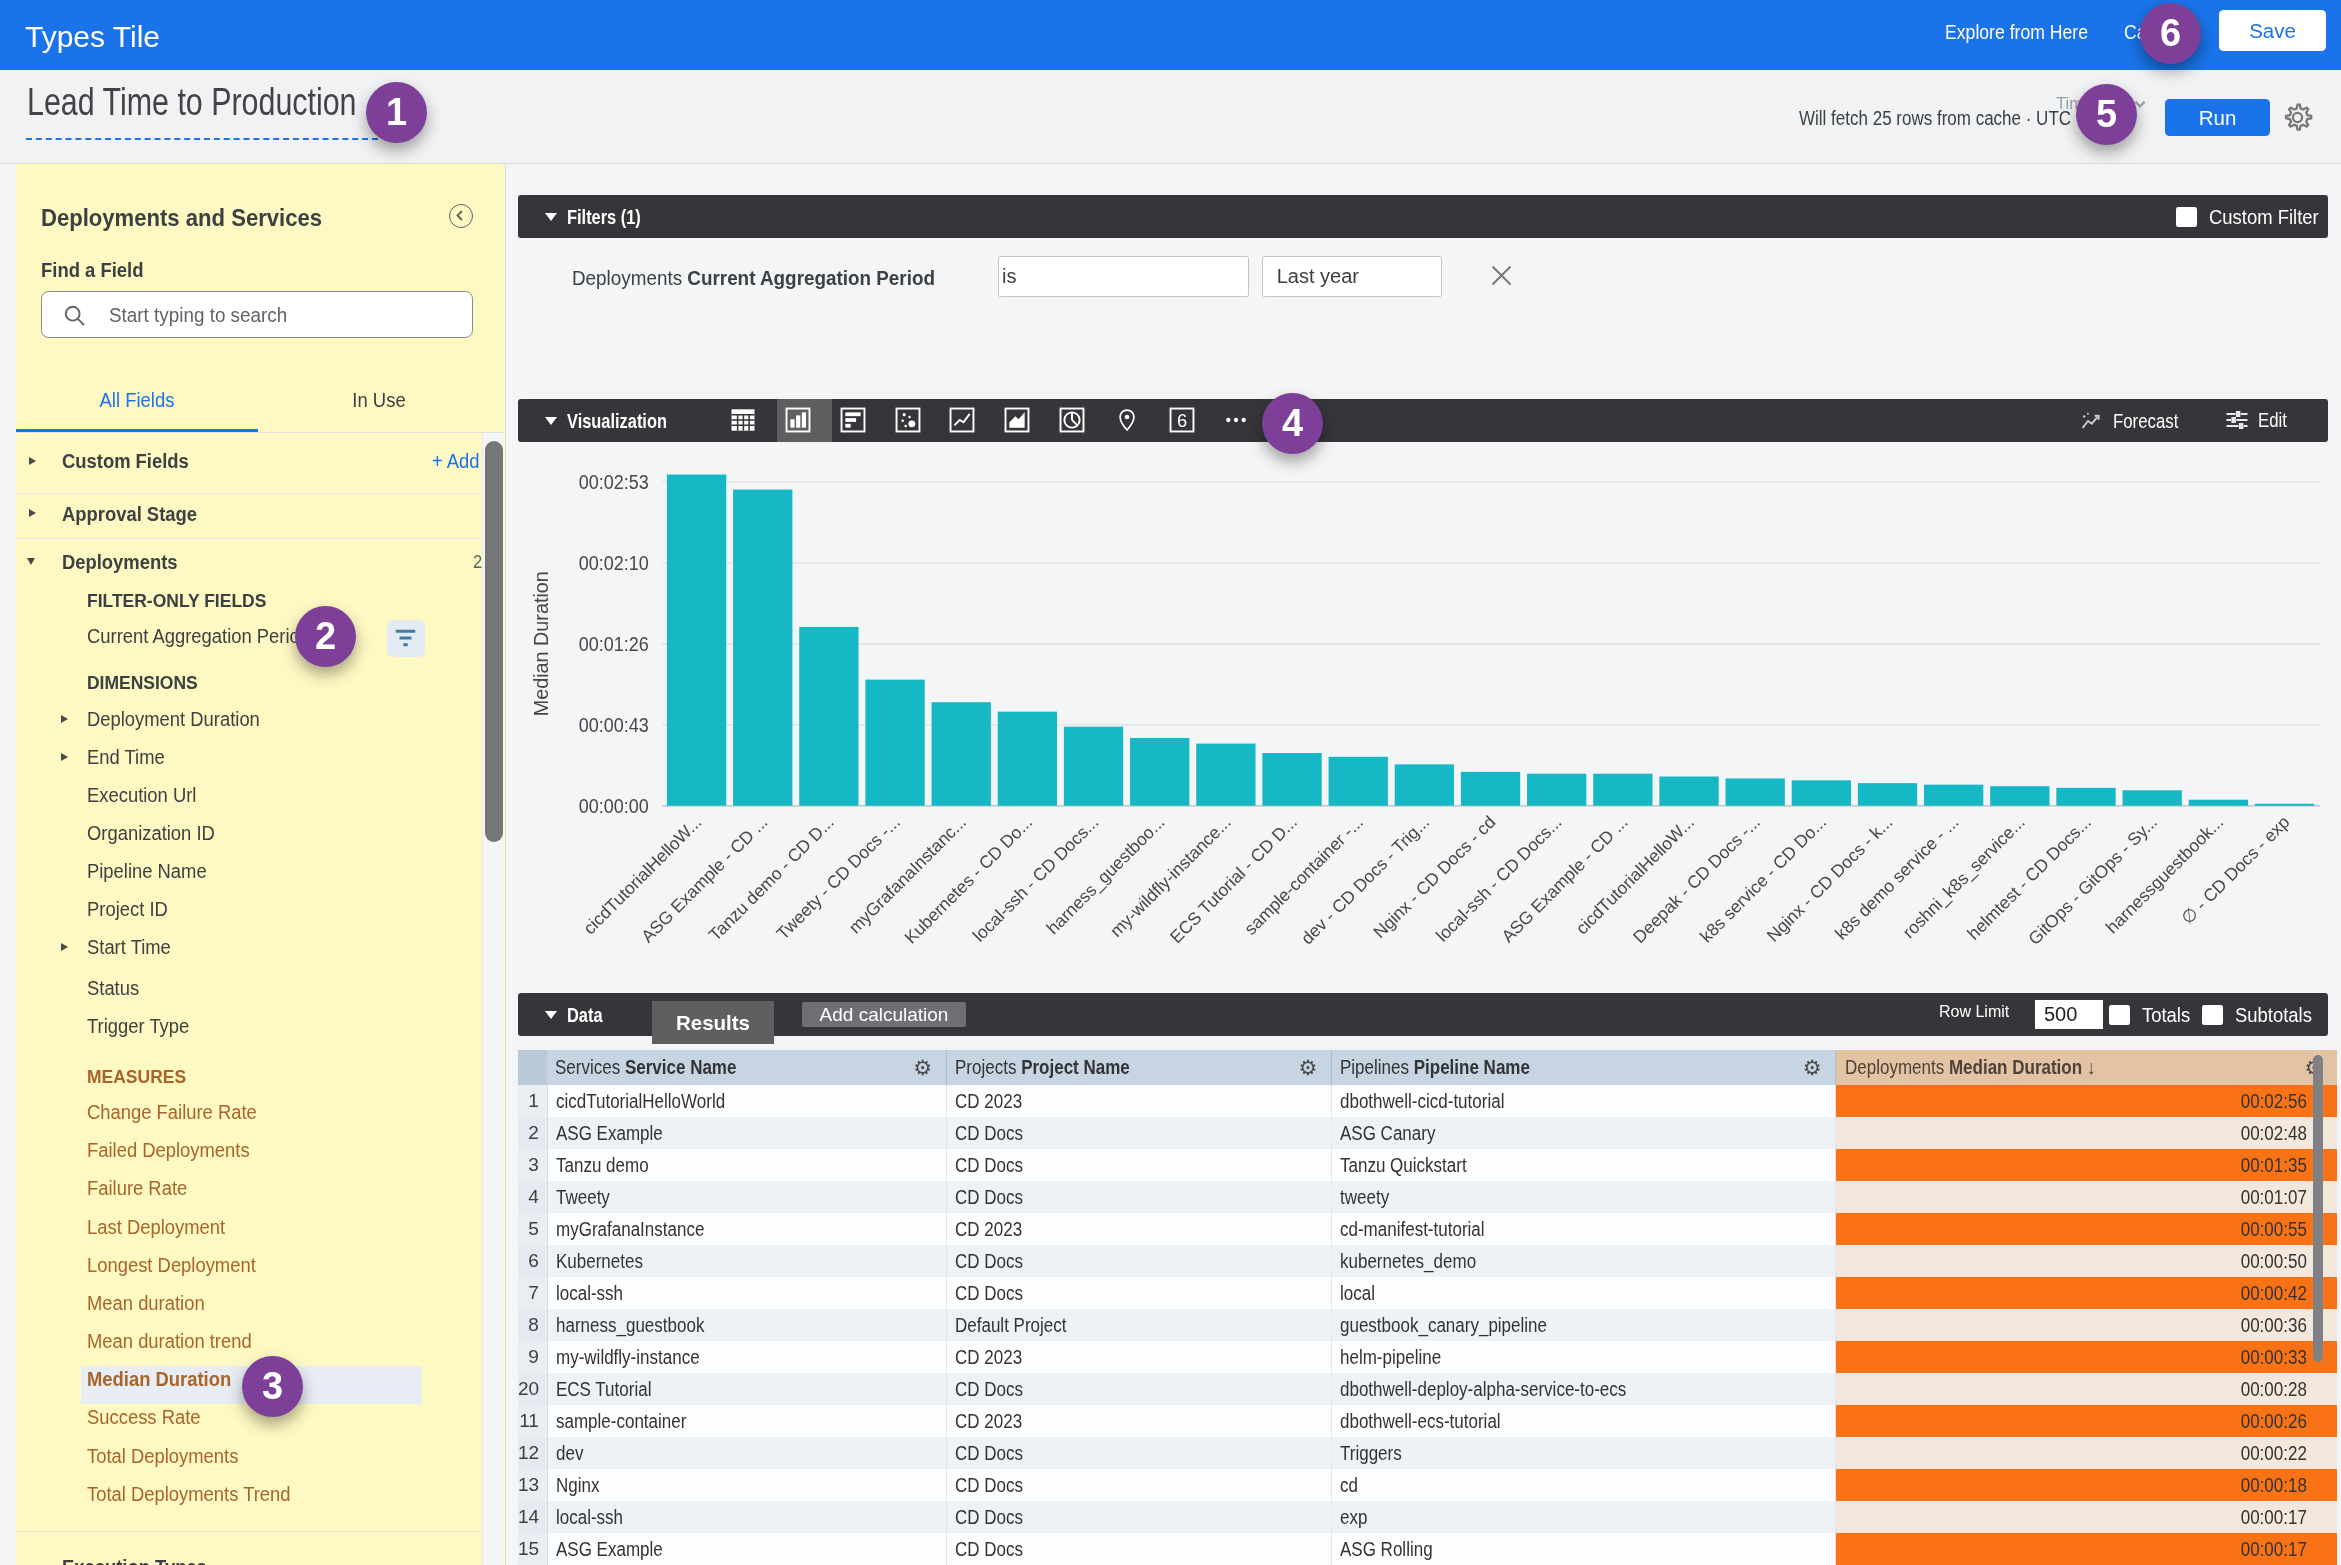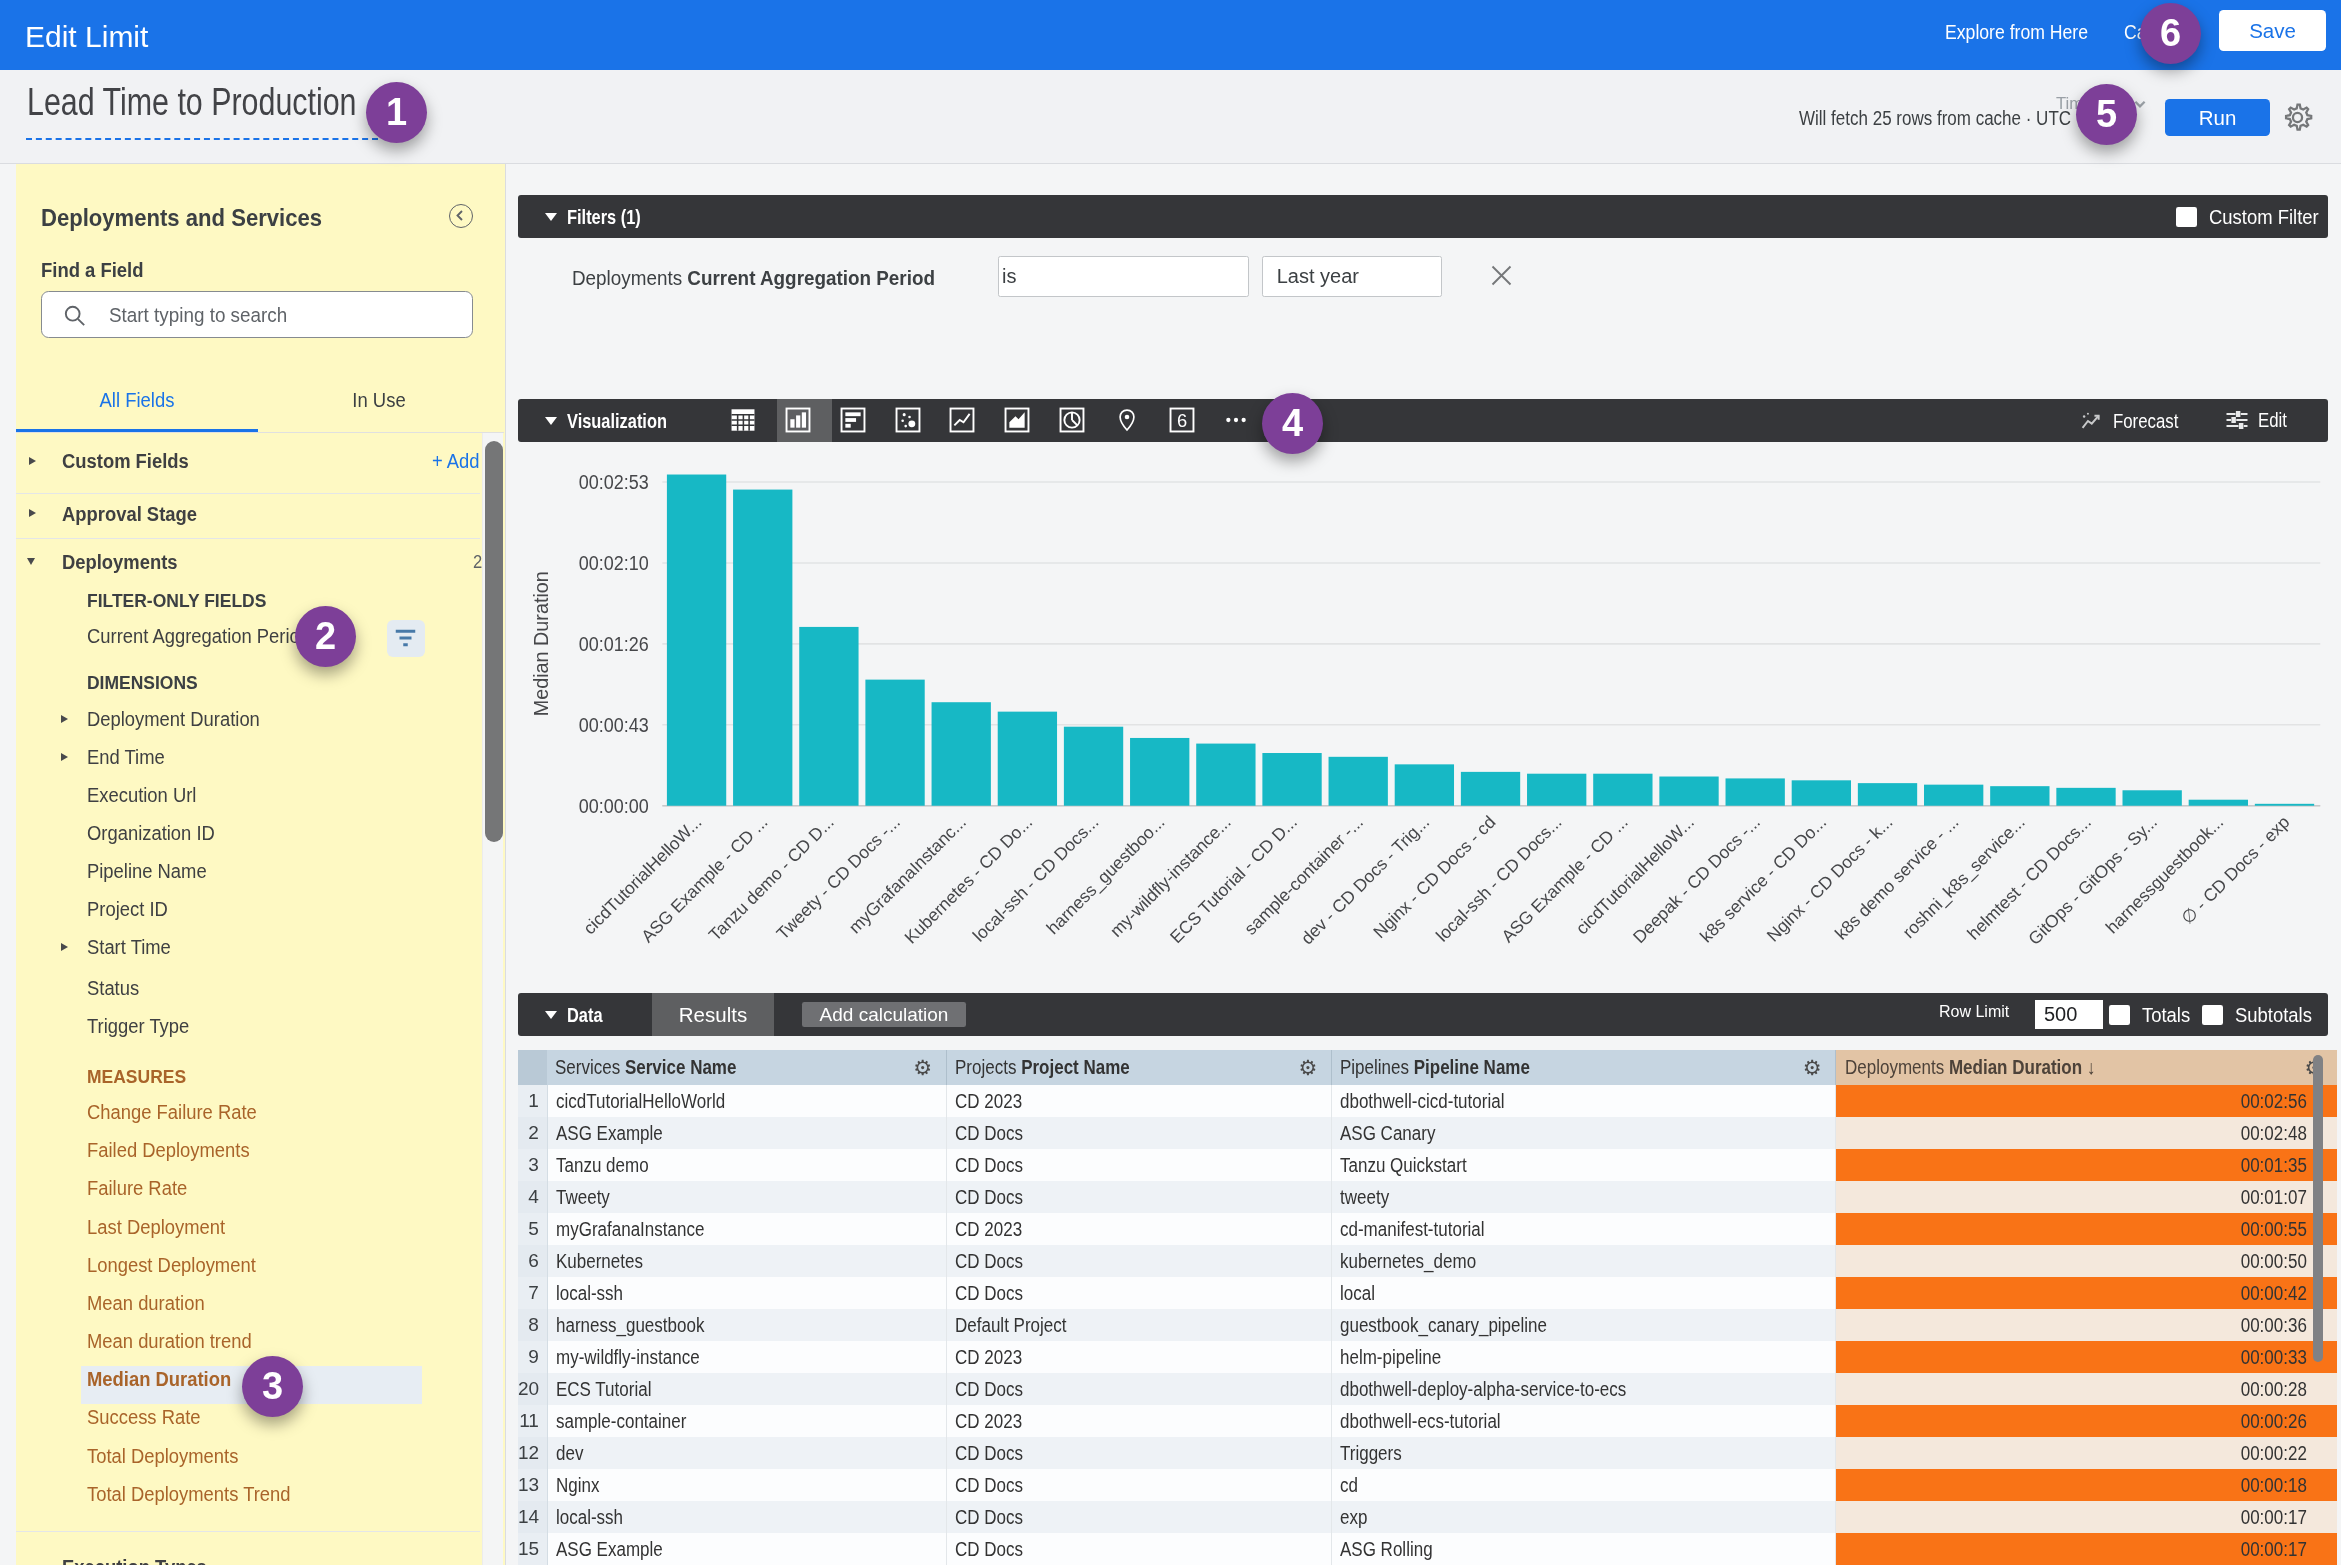--- a/index.html
+++ b/index.html
@@ -68,21 +68,21 @@
 .vsel { position:absolute; left:259px; top:0; width:55px; height:43px; background:#5e5f61; }
 .vicon svg { display:block; }
 .vright { position:absolute; top:9px; display:flex; align-items:center; gap:9px; font-size:20.5px; color:#fff; }
 .vright span { display:inline-block; transform:scaleX(0.82); transform-origin:left center; }
 .cf { position:absolute; top:10px; display:flex; align-items:center; gap:12px; }
 #filtersbar .cf { left:1658px; }
 .cf .cbx { width:20.5px; height:20.5px; background:#fff; border-radius:2.3px; display:inline-block; }
 .cf .cbl { font-size:20.5px; color:#fff; white-space:nowrap; transform:scaleX(0.9); transform-origin:left center; }
 
 
-#resultstab { position:absolute; left:134px; top:0; width:122px; height:43px; background:#5e5f61; color:#fff; font-size:20.5px; font-weight:400; text-align:center; line-height:43px; }
+#resultstab { position:absolute; left:134px; top:8px; width:122px; height:43px; background:#5e5f61; color:#fff; font-size:20.5px; font-weight:700; text-align:center; line-height:43px; }
 #addcalc { position:absolute; left:284px; top:9px; width:164px; height:25px; background:#6f7073; color:#fff; font-size:19px; text-align:center; line-height:25px; border-radius:2.3px; }
 #rowlimit { position:absolute; left:1421px; top:10px; font-size:16px; color:#fff; }
 #rowlimitbox { position:absolute; left:1517px; top:6.8px; width:68px; height:29px; background:#fff; color:#202124; font-size:20px; line-height:29px; padding-left:9px; }
 
 
 
 #chartwrap { position:absolute; left:490px; top:446px; width:1852px; height:543px; }
 
 
 #dtable { position:absolute; left:518px; top:1050px; width:1819px; border-collapse:collapse; table-layout:fixed; font-size:20px; color:#333; }
@@ -108,21 +108,21 @@
 #dtable tr.even td.num { background:#e4eaf0; }
 #tscroll { position:absolute; left:2313px; top:1055px; width:10px; height:307px; background:#808184; border-radius:5.3px; z-index:5; }
 
 
 .pcircle { position:absolute; width:61px; height:61px; border-radius:50%; background:#7d3f98; color:#fff; font-size:38px; font-weight:700; display:flex; align-items:center; justify-content:center; box-shadow:0 7.6px 15px rgba(0,0,0,0.35); z-index:50; }
 </style>
 </head>
 <body>
 
 <div id="topbar">
-  <div class="title">Edit Limit</div>
+  <div class="title">Types Tile</div>
   <div class="explore">Explore from Here</div>
   <div class="cancel">Cancel</div>
   <div class="save">Save</div>
 </div>
 
 <div id="titlestrip"></div>
 <div id="pagetitle">Lead Time to Production</div>
 <div id="dashline"></div>
 <div id="fetchinfo">Will fetch 25 rows from cache · UTC</div>
 <div id="tzlabel">Timezone</div>

